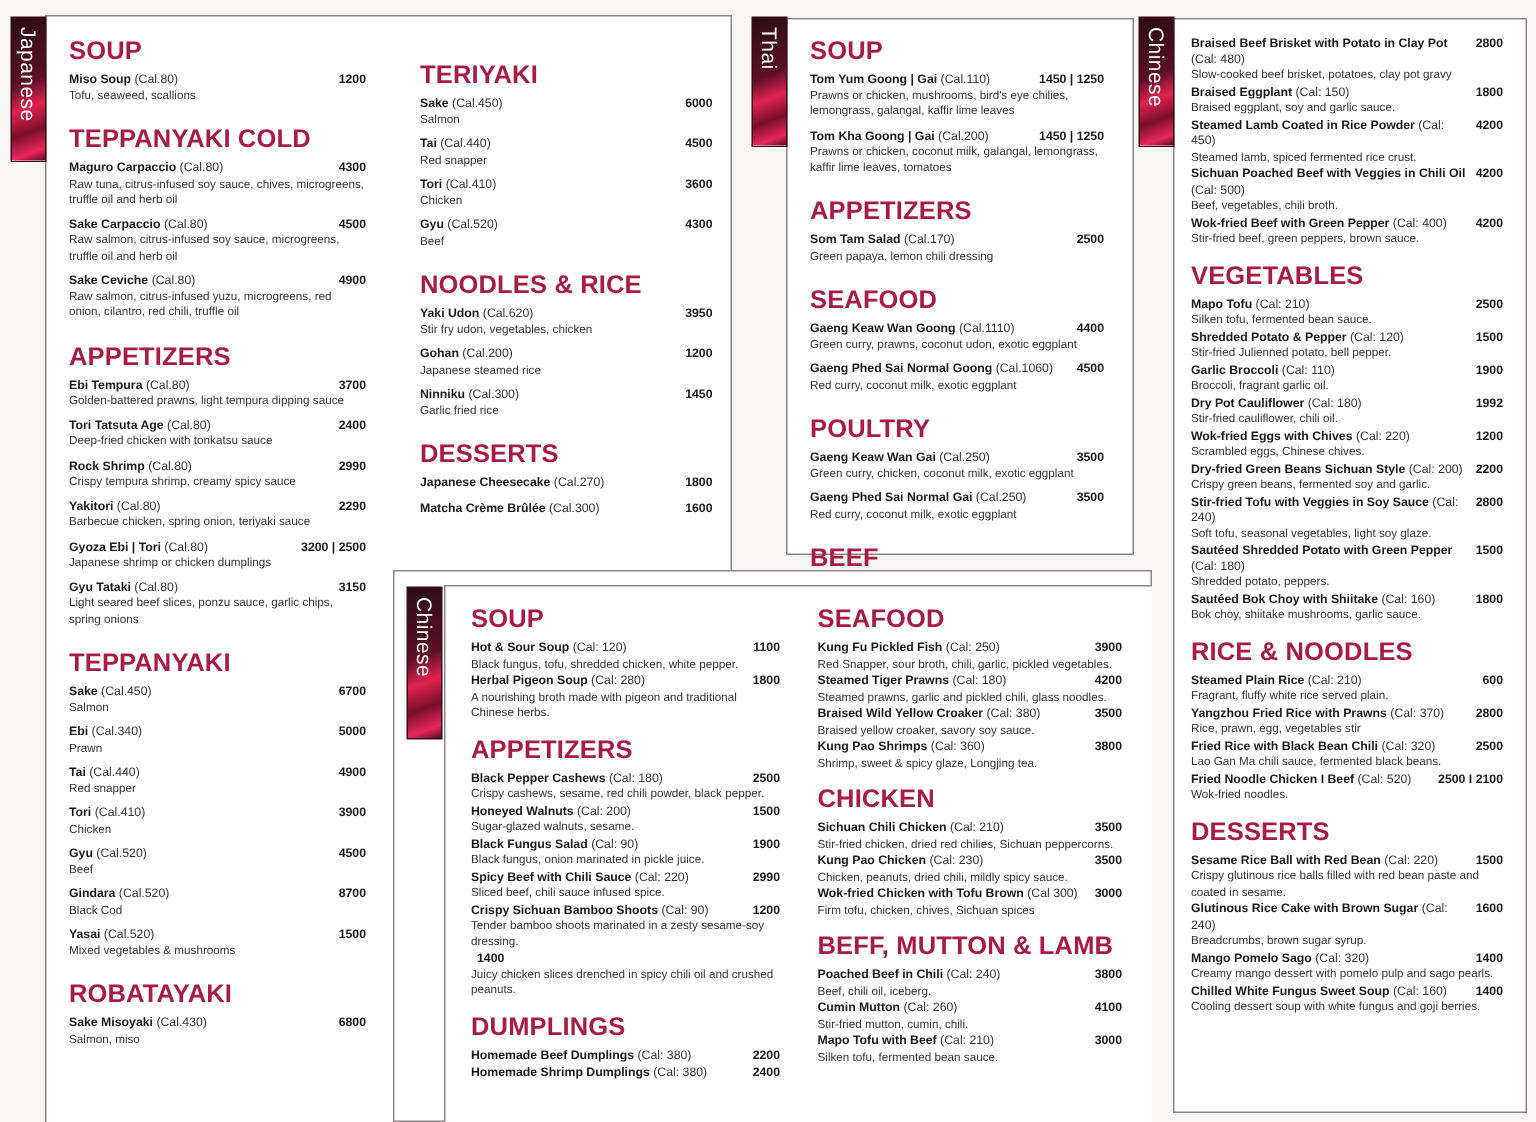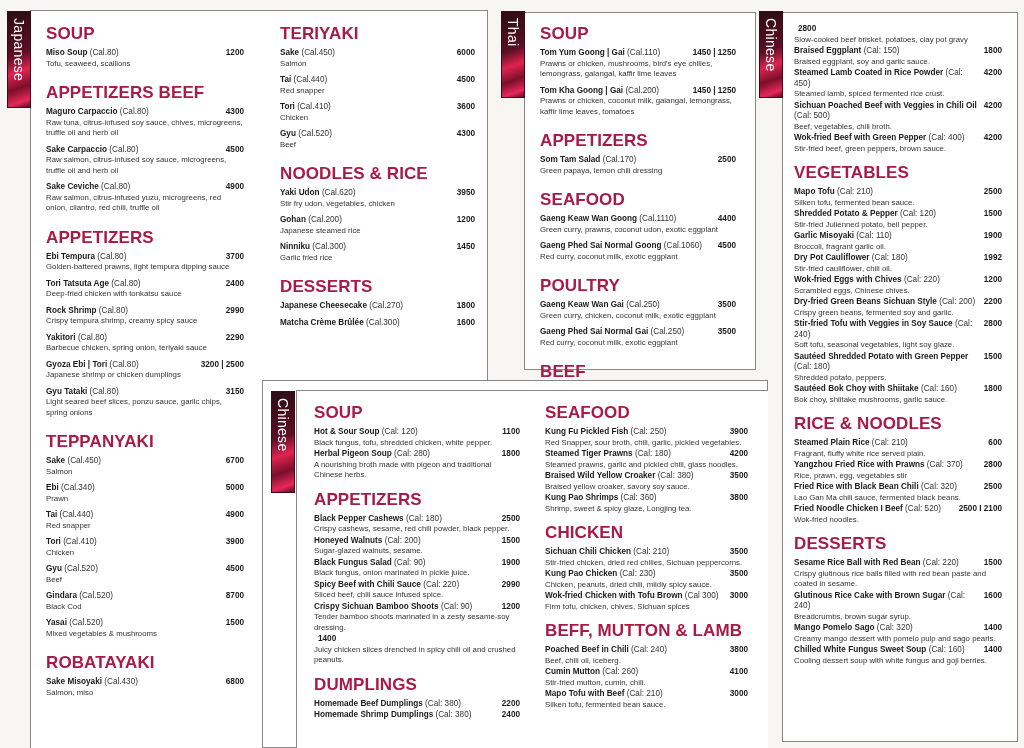--- a/index.html
+++ b/index.html
@@ -31,21 +31,21 @@
       <div class="item">
         <div class="row">
           <span class="nm"><b>Miso Soup</b> <span class="cal">(Cal.80)</span></span>
           <span class="pr">1200</span>
         </div>
         <div class="desc">Tofu, seaweed, scallions</div>
       </div>
     </div>
     <div class="gap"></div>
     <div>
-      <div class="sec">APPETIZERS BEEF</div>
+      <div class="sec">TEPPANYAKI COLD</div>
       <div class="item">
         <div class="row">
           <span class="nm"><b>Maguro Carpaccio</b> <span class="cal">(Cal.80)</span></span>
           <span class="pr">4300</span>
         </div>
         <div class="desc">Raw tuna, citrus-infused soy sauce, chives, microgreens, truffle oil and herb oil</div>
       </div>
       <div class="item">
         <div class="row">
           <span class="nm"><b>Sake Carpaccio</b> <span class="cal">(Cal.80)</span></span>
@@ -165,21 +165,21 @@
       <div class="sec">ROBATAYAKI</div>
       <div class="item">
         <div class="row">
           <span class="nm"><b>Sake Misoyaki</b> <span class="cal">(Cal.430)</span></span>
           <span class="pr">6800</span>
         </div>
         <div class="desc">Salmon, miso</div>
       </div>
     </div>
   </div>
-<div class="col" style="left:280px;top:24px;width:195px;">
+<div class="col" style="left:280px;top:40px;width:195px;">
     <div>
       <div class="sec">TERIYAKI</div>
       <div class="item">
         <div class="row">
           <span class="nm"><b>Sake</b> <span class="cal">(Cal.450)</span></span>
           <span class="pr">6000</span>
         </div>
         <div class="desc">Salmon</div>
       </div>
       <div class="item">
@@ -337,20 +337,21 @@
   </div>
 
 <div class="panel" style="left:782px;top:12px;width:236px;height:730px;"></div>
 <div class="tab" style="left:760px;top:12px;height:85px;">
     <span>Chinese</span>
   </div>
 <div class="col tight" style="left:794px;top:24px;width:208px;">
     <div>
       <div class="item">
         <div class="row">
+          <span class="nm"><b>Braised Beef Brisket with Potato in Clay Pot</b> <span class="cal">(Cal: 480)</span></span>
           <span class="pr">2800</span>
         </div>
         <div class="desc">Slow-cooked beef brisket, potatoes, clay pot gravy</div>
       </div>
       <div class="item">
         <div class="row">
           <span class="nm"><b>Braised Eggplant</b> <span class="cal">(Cal: 150)</span></span>
           <span class="pr">1800</span>
         </div>
         <div class="desc">Braised eggplant, soy and garlic sauce.</div>
@@ -389,21 +390,21 @@
       </div>
       <div class="item">
         <div class="row">
           <span class="nm"><b>Shredded Potato &amp; Pepper</b> <span class="cal">(Cal: 120)</span></span>
           <span class="pr">1500</span>
         </div>
         <div class="desc">Stir-fried Julienned potato, bell pepper.</div>
       </div>
       <div class="item">
         <div class="row">
-          <span class="nm"><b>Garlic Misoyaki</b> <span class="cal">(Cal: 110)</span></span>
+          <span class="nm"><b>Garlic Broccoli</b> <span class="cal">(Cal: 110)</span></span>
           <span class="pr">1900</span>
         </div>
         <div class="desc">Broccoli, fragrant garlic oil.</div>
       </div>
       <div class="item">
         <div class="row">
           <span class="nm"><b>Dry Pot Cauliflower</b> <span class="cal">(Cal: 180)</span></span>
           <span class="pr">1992</span>
         </div>
         <div class="desc">Stir-fried cauliflower, chili oil.</div>

